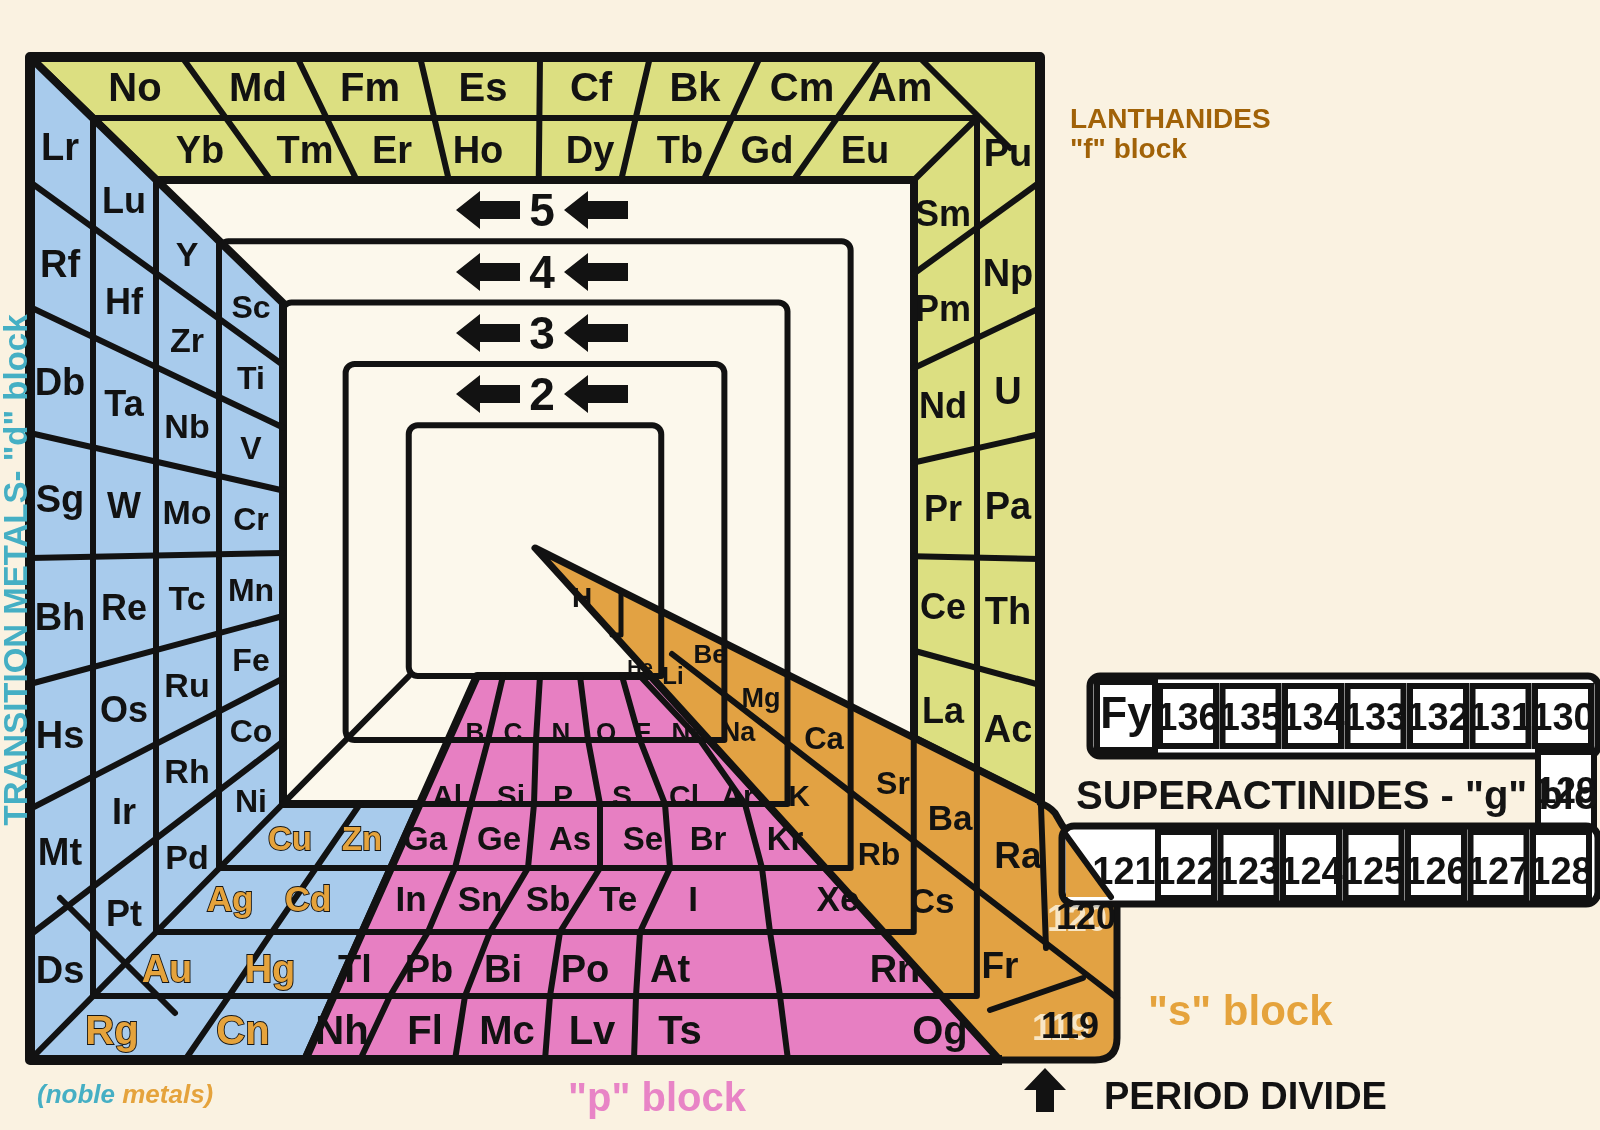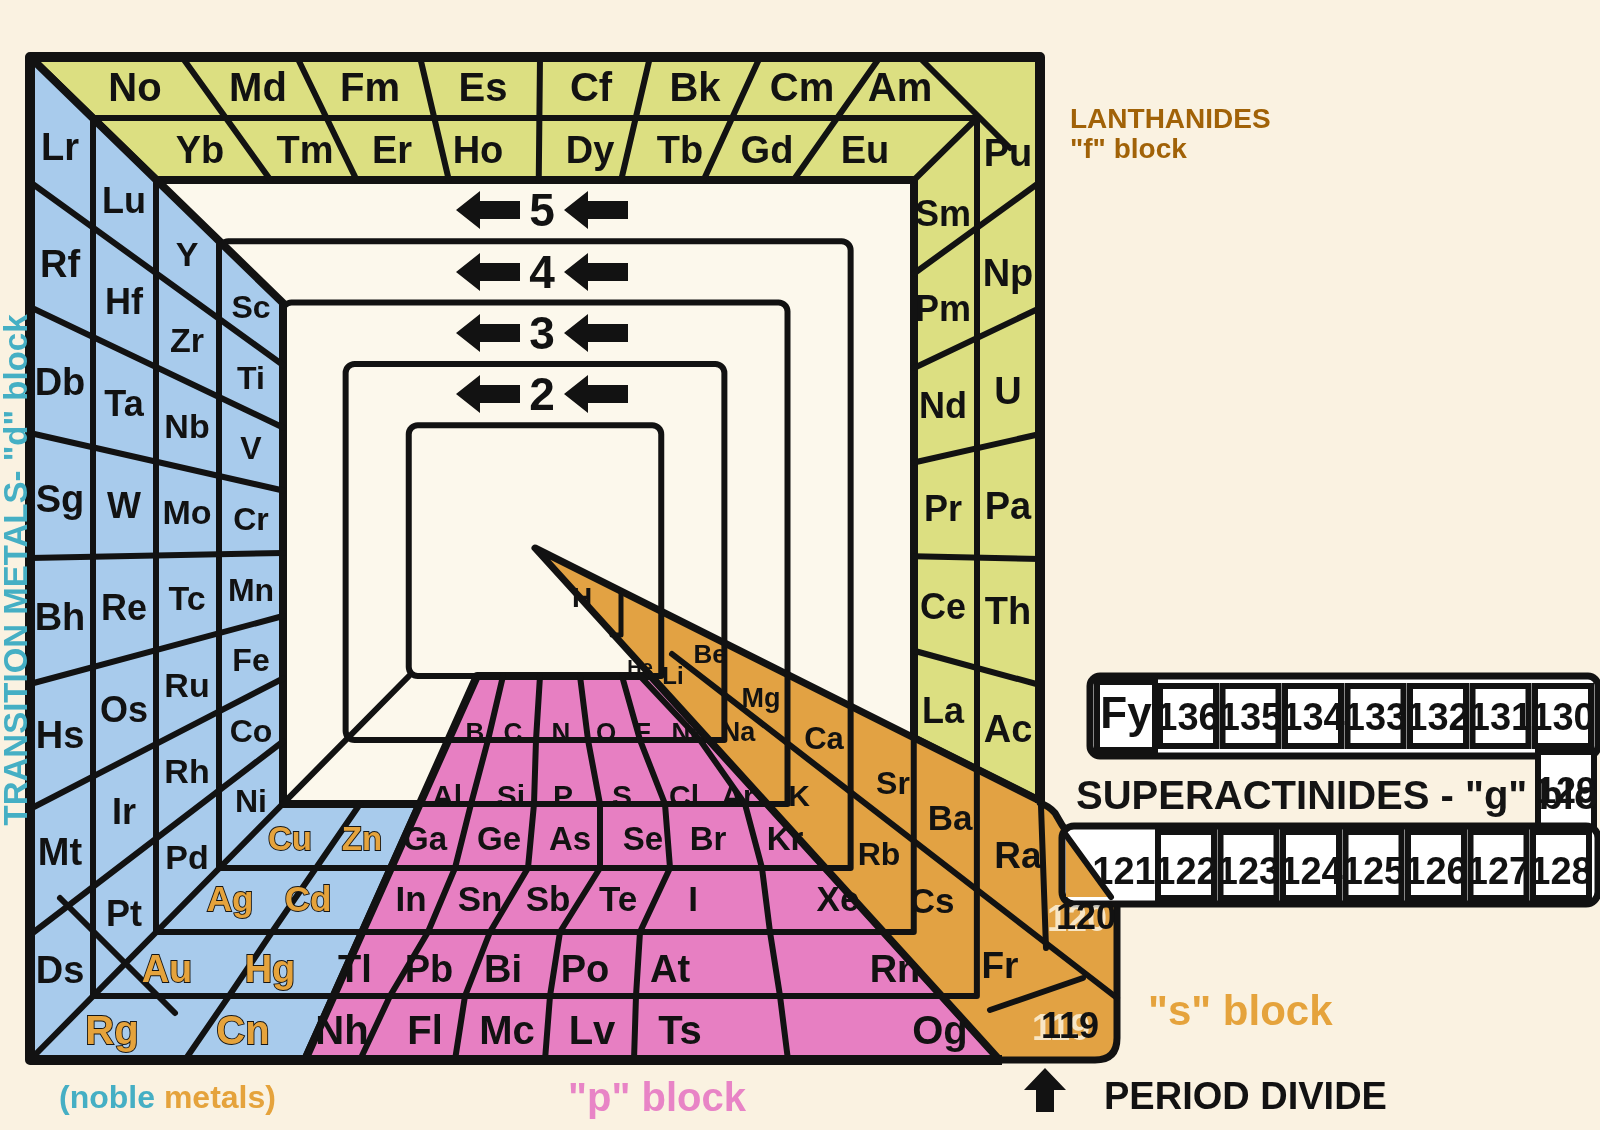--- a/index.html
+++ b/index.html
@@ -4,21 +4,21 @@
 <style>
   html,body{margin:0;padding:0;}
   body{width:1600px;height:1130px;overflow:hidden;background:#FAF2E1;
        font-family:"Liberation Sans","DejaVu Sans",sans-serif;}
   .page{position:relative;width:1600px;height:1130px;}
   svg{position:absolute;left:0;top:0;}
   .lbl{position:absolute;font-weight:bold;line-height:1.08;white-space:nowrap;}
   .lanth{left:1070px;top:68px;font-size:28px;color:#a16207;margin-top:36px;}
   .trans{left:16px;top:570px;transform:translate(-50%,-50%) rotate(-90deg);
          font-size:33px;color:#45AFC4;}
-  .noble{left:59px;top:1080px;font-size:32px;}
+  .noble{left:37px;top:1080px;font-size:26px;font-style:italic;}
   .noble .t1{color:#45AFC4;} .noble .t2{color:#E5A33C;}
   .pblk{left:568px;top:1076px;font-size:40px;color:#E884C6;}
   .sblk{left:1148px;top:988px;font-size:42px;color:#E5A33C;}
   .gblk{left:1076px;top:774px;width:442px;text-align:center;font-size:40px;color:#141414;}
   .pdiv{left:1104px;top:1076px;font-size:38px;color:#121212;}
 </style>
 </head>
 <body>
 
 <div class="page">

